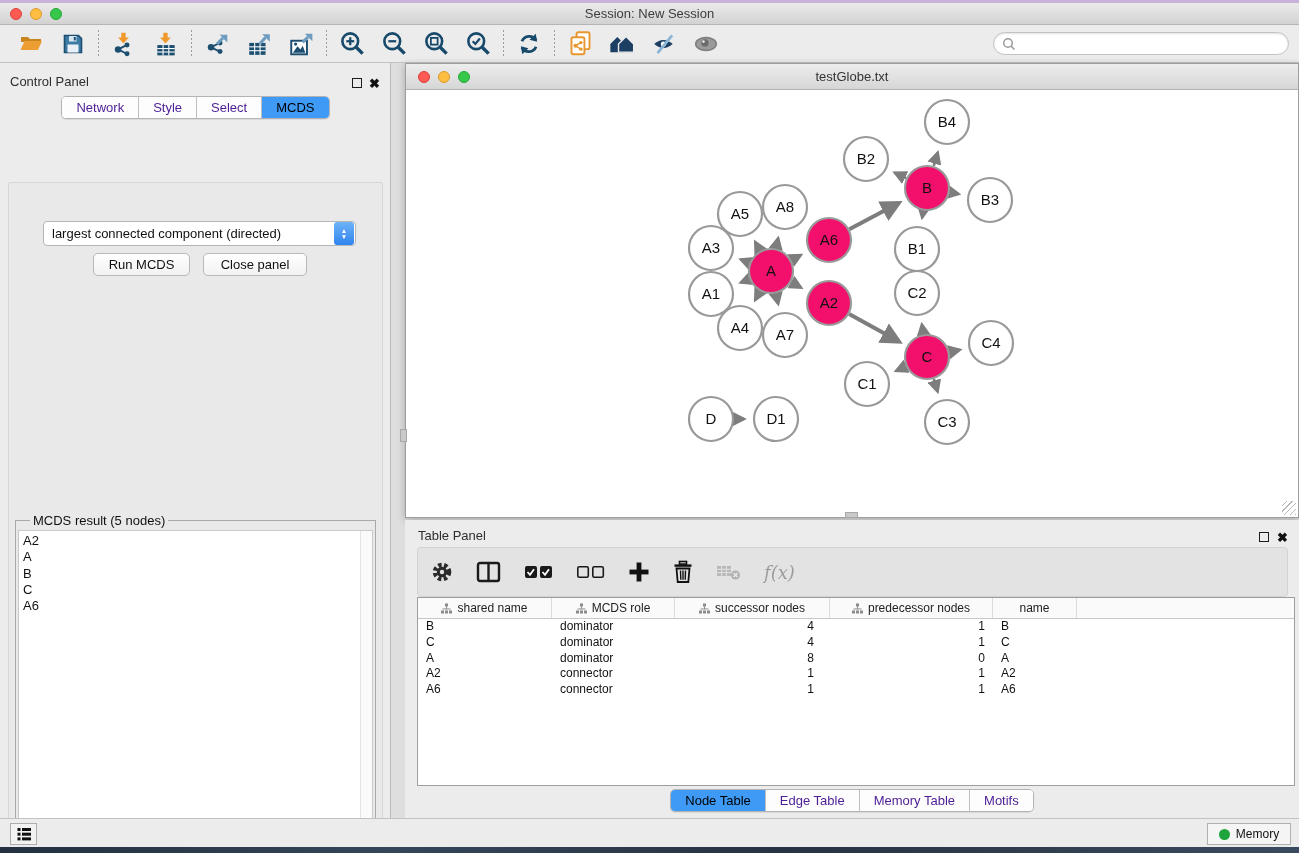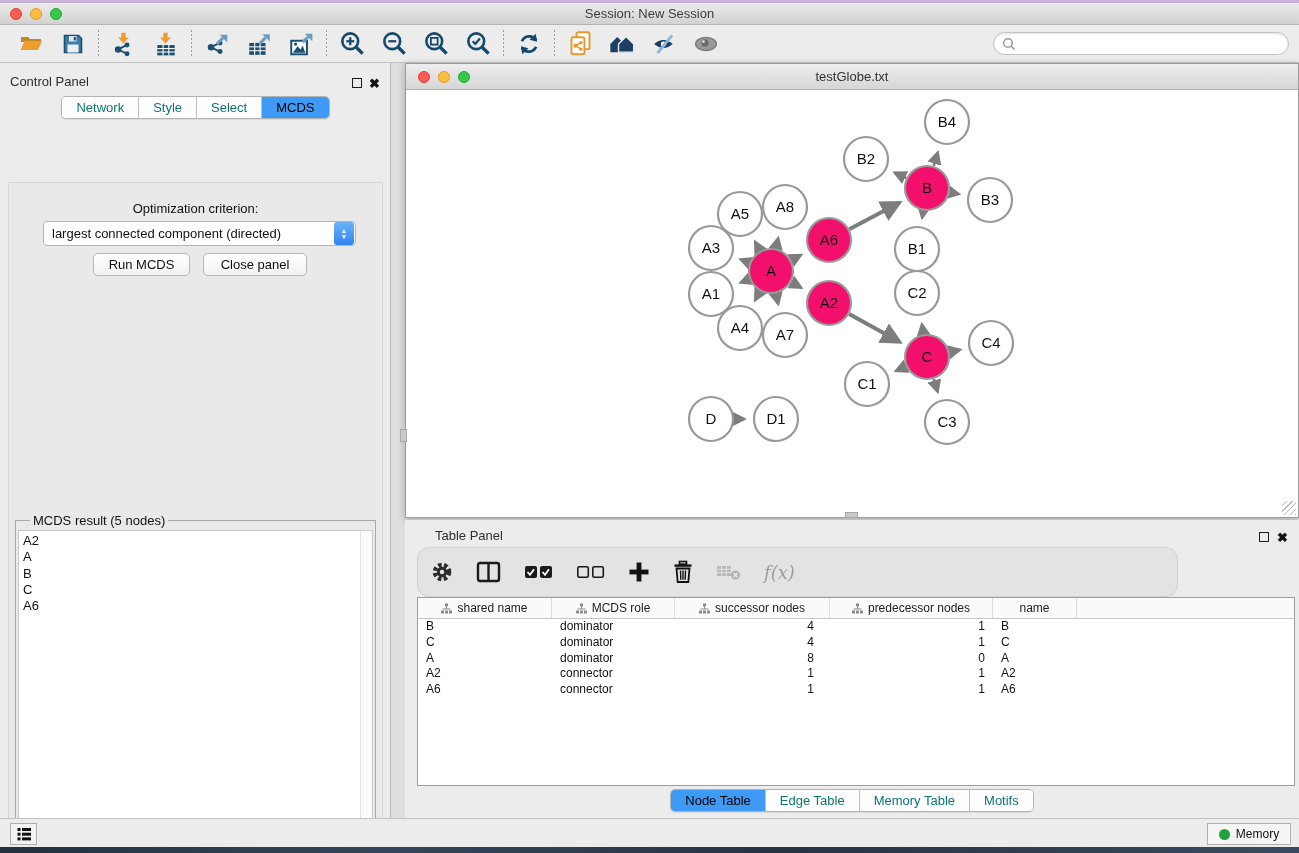--- a/index.html
+++ b/index.html
@@ -46,21 +46,21 @@
     border-right:1px solid #b9b9b9;
   }
   .panel-title { font-size:13px; color:#2e2e2e; }
   .panel-float {
     width:10px; height:10px; border:1.6px solid #1c1c1c; display:inline-block;
   }
   .panel-close { font-size:13px; color:#111; font-weight:bold; line-height:10px; }
 
   .mac-tabs { display:flex; border:1px solid #b3b3b3; border-radius:5px; overflow:hidden;
               background:#fff; box-shadow:0 1px 1px rgba(0,0,0,.08); height:23px; }
-  .mac-tab { font-size:13px; color:#0f766e; background:#fdfdfd; border-right:1px solid #c0c0c0;
+  .mac-tab { font-size:13px; color:#4c1d95; background:#fdfdfd; border-right:1px solid #c0c0c0;
              display:flex; align-items:center; justify-content:center; padding:0 14px; cursor:default; }
   .mac-tab:last-child { border-right:none; }
   .mac-tab.sel { background:#3e9af5; color:#000000; }
 
   #cp-content {
     left:8px; top:119px; width:375px; height:682px;
     background:#e9e9e9; border:1px solid #d6d6d6; border-radius:2px; position:absolute;
   }
   #opt-label { width:100%; text-align:center; top:18px; font-size:13px; color:#111; }
   #opt-select {
@@ -106,22 +106,22 @@
   #net-canvas { left:0; top:27px; width:892px; height:426px; background:#fff; overflow:hidden; }
   #resize-grip {
     right:2px; bottom:2px; width:14px; height:14px;
     background:repeating-linear-gradient(135deg, transparent 0 3px, #b9b9b9 3px 4px);
   }
   .mini-handle { background:#c9c9c9; border:1px solid #a8a8a8; }
 
   
   #table-panel { left:405px; top:520px; width:894px; height:298px; background:#ececec; }
   #tp-toolbar {
-    position:absolute; left:12px; top:27px; width:761px; height:50px;
-    background:#e3e3e3; border:1px solid #d2d2d2; border-radius:12px;
+    position:absolute; left:12px; top:27px; width:871px; height:50px;
+    background:#e3e3e3; border:1px solid #d2d2d2; border-radius:4px;
     display:flex; align-items:center; padding:0 12px; gap:22px;
   }
   .tpt-btn { display:flex; align-items:center; justify-content:center; height:34px; }
   .fx-label { font-family:"DejaVu Serif", serif; font-style:italic; font-size:18px; color:#9c9c9c; }
 
   #node-table {
     position:absolute; left:12px; top:77px; width:878px; height:189px;
     background:#fff; border:1px solid #9e9e9e;
   }
   #nt-header { display:flex; height:21px; background:#fafafa; border-bottom:1px solid #c7c7c7; }
@@ -331,21 +331,20 @@
   <div class="abs" style="left:0; top:33px; width:391px; display:flex; justify-content:center;">
     <div class="mac-tabs" id="cp-tabs">
         <div class="mac-tab">Network</div>
         <div class="mac-tab">Style</div>
         <div class="mac-tab">Select</div>
         <div class="mac-tab sel">MCDS</div>
       </div>
   </div>
 
   <div id="cp-content">
-    <div id="opt-label" class="abs">Optimization criterion:</div>
 
     <div id="opt-select" class="abs">
       <span id="opt-select-text">largest connected component (directed)</span>
       <span id="opt-stepper">
         <span>▲</span>
           <span>▼</span>
       </span>
     </div>
 
     <button class="cp-btn" style="left:84px; width:97px;">Run MCDS</button>
@@ -483,21 +482,21 @@
           <text x="370" y="328" text-anchor="middle" dy="0.35em" font-size="15" fill="#111111" font-family="&quot;Liberation Sans&quot;, sans-serif">D1</text>
         </g>
       </svg>
   </div>
   <div id="resize-grip" class="abs"></div>
 </div>
 <div class="abs mini-handle" style="left:400px; top:429px; width:7px; height:13px;"></div>
 <div class="abs mini-handle" style="left:845px; top:512px; width:13px; height:6px;"></div>
 
 <div id="table-panel" class="abs">
-  <div class="abs" style="left:30px; top:6px;">
+  <div class="abs" style="left:13px; top:6px;">
     <span class="panel-title">Table Panel</span>
   </div>
   <div class="abs" style="right:30px; top:8px;">
     <span class="panel-float"></span>
   </div>
   <div class="abs" style="right:11px; top:8px;">
     <span class="panel-close">✖</span>
   </div>
 
   <div id="tp-toolbar">

